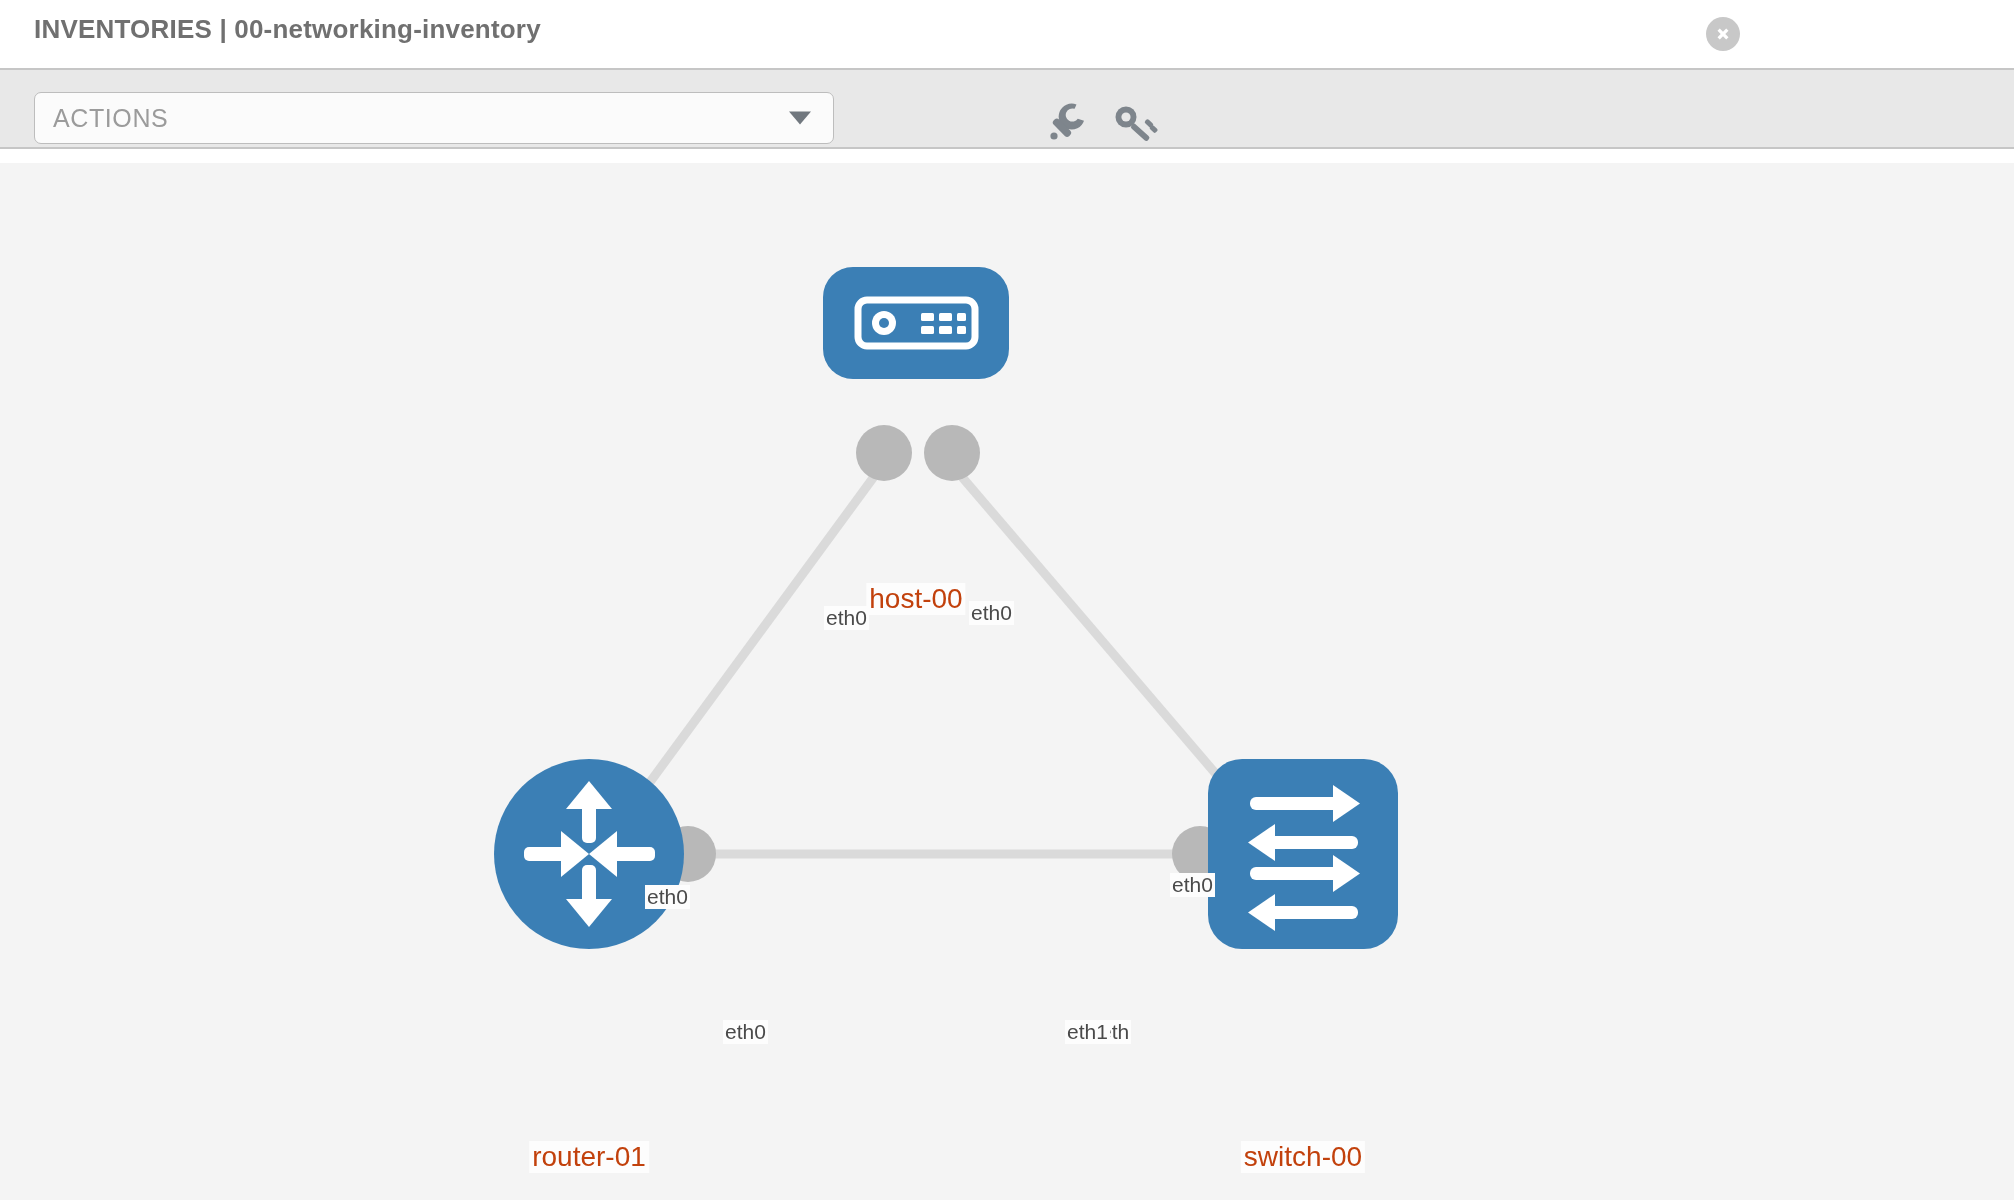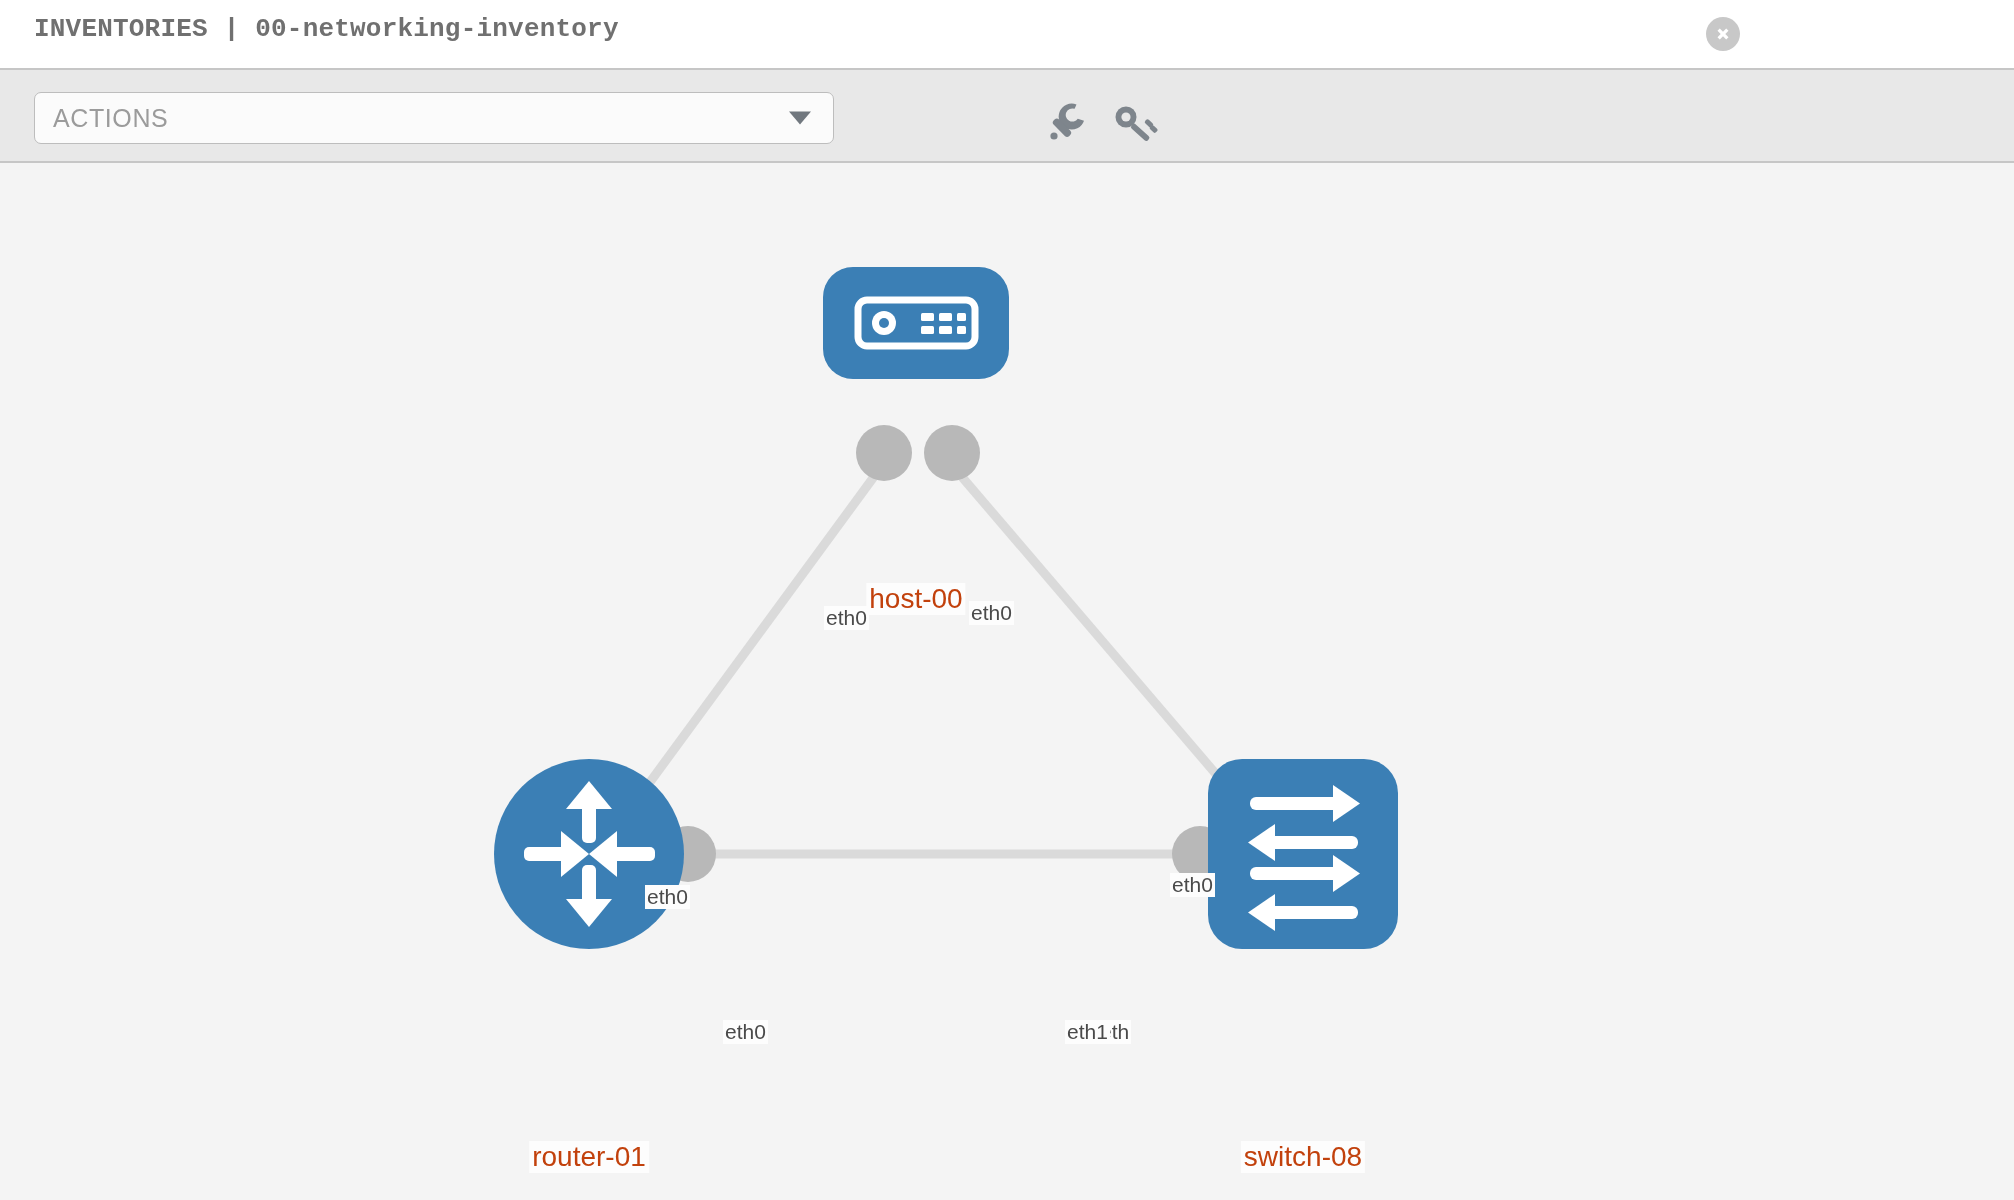--- a/index.html
+++ b/index.html
@@ -8,37 +8,36 @@
     background: #f4f4f4;
     font-family: "Liberation Sans", sans-serif;
     overflow: hidden;
   }
   #app { position: relative; width: 2014px; height: 1200px; background: #ffffff; }
 
   
   .header {
     position: absolute; top: 0; left: 0; width: 1762px; height: 68px;
     background: #ffffff;
-    font-family: Liberation Mono, monospace;
   }
   .header-title {
     position: absolute; left: 34px; top: 14px;
     font-size: 26px; font-weight: bold; color: #707070;
     letter-spacing: 0.2px; white-space: nowrap;
   }
   .close-btn {
     position: absolute; right: 22px; top: 17px;
     width: 34px; height: 34px; border-radius: 50%;
     background: #c8c8c8; cursor: pointer;
   }
   .close-btn svg { position: absolute; left: 7px; top: 7px; }
 
   
   .toolbar {
-    position: absolute; top: 68px; left: 0; width: 2014px; height: 95px;
+    position: absolute; top: 68px; left: 0; width: 2014px; height: 81px;
     background: #e8e8e8;
     border-top: 2px solid #c6c6c6;
     border-bottom: 2px solid #c6c6c6;
   }
   .select-box {
     position: absolute; background: #fbfbfb;
     border: 1px solid #bdbdbd; border-radius: 7px;
     cursor: pointer;
   }
   .select-box .sel-text {
@@ -200,16 +199,16 @@
     <span class="edge-label" style="left:824px; top:443px;">eth0</span>
     <span class="edge-label" style="left:969px; top:438px;">eth0</span>
     <span class="edge-label" style="left:645px; top:722px;">eth0</span>
     <span class="edge-label" style="left:1170px; top:710px;">eth0</span>
     <span class="edge-label" style="left:723px; top:857px;">eth0</span>
     <span class="edge-label" style="left:1098px; top:857px;">eth</span>
     <span class="edge-label" style="left:1065px; top:857px;">eth1</span>
 
     <span class="node-label" style="left:916px; top:420px;">host-00</span>
     <span class="node-label" style="left:589px; top:978px;">router-01</span>
-    <span class="node-label" style="left:1303px; top:978px;">switch-08</span>
+    <span class="node-label" style="left:1303px; top:978px;">switch-00</span>
 
   </div>
 </div>
 
 </body></html>

